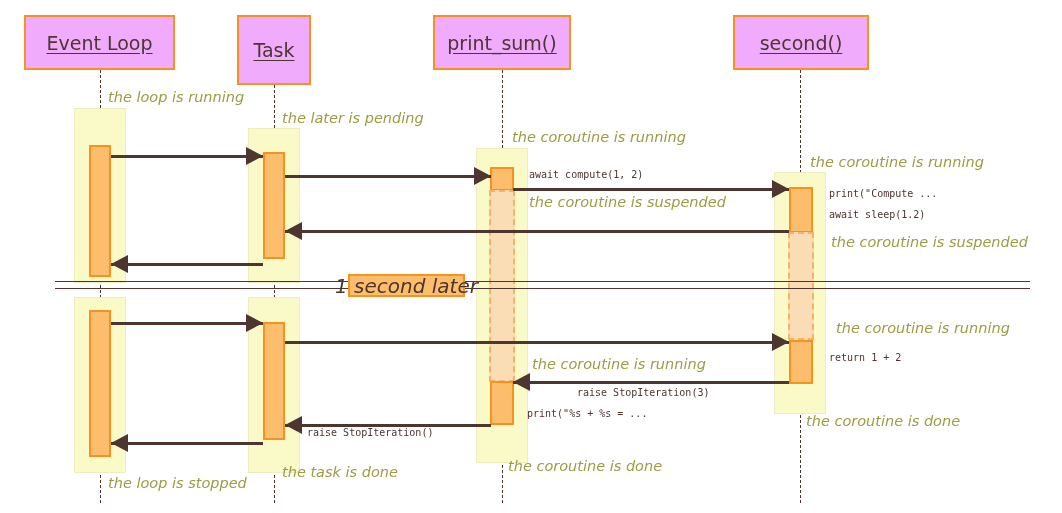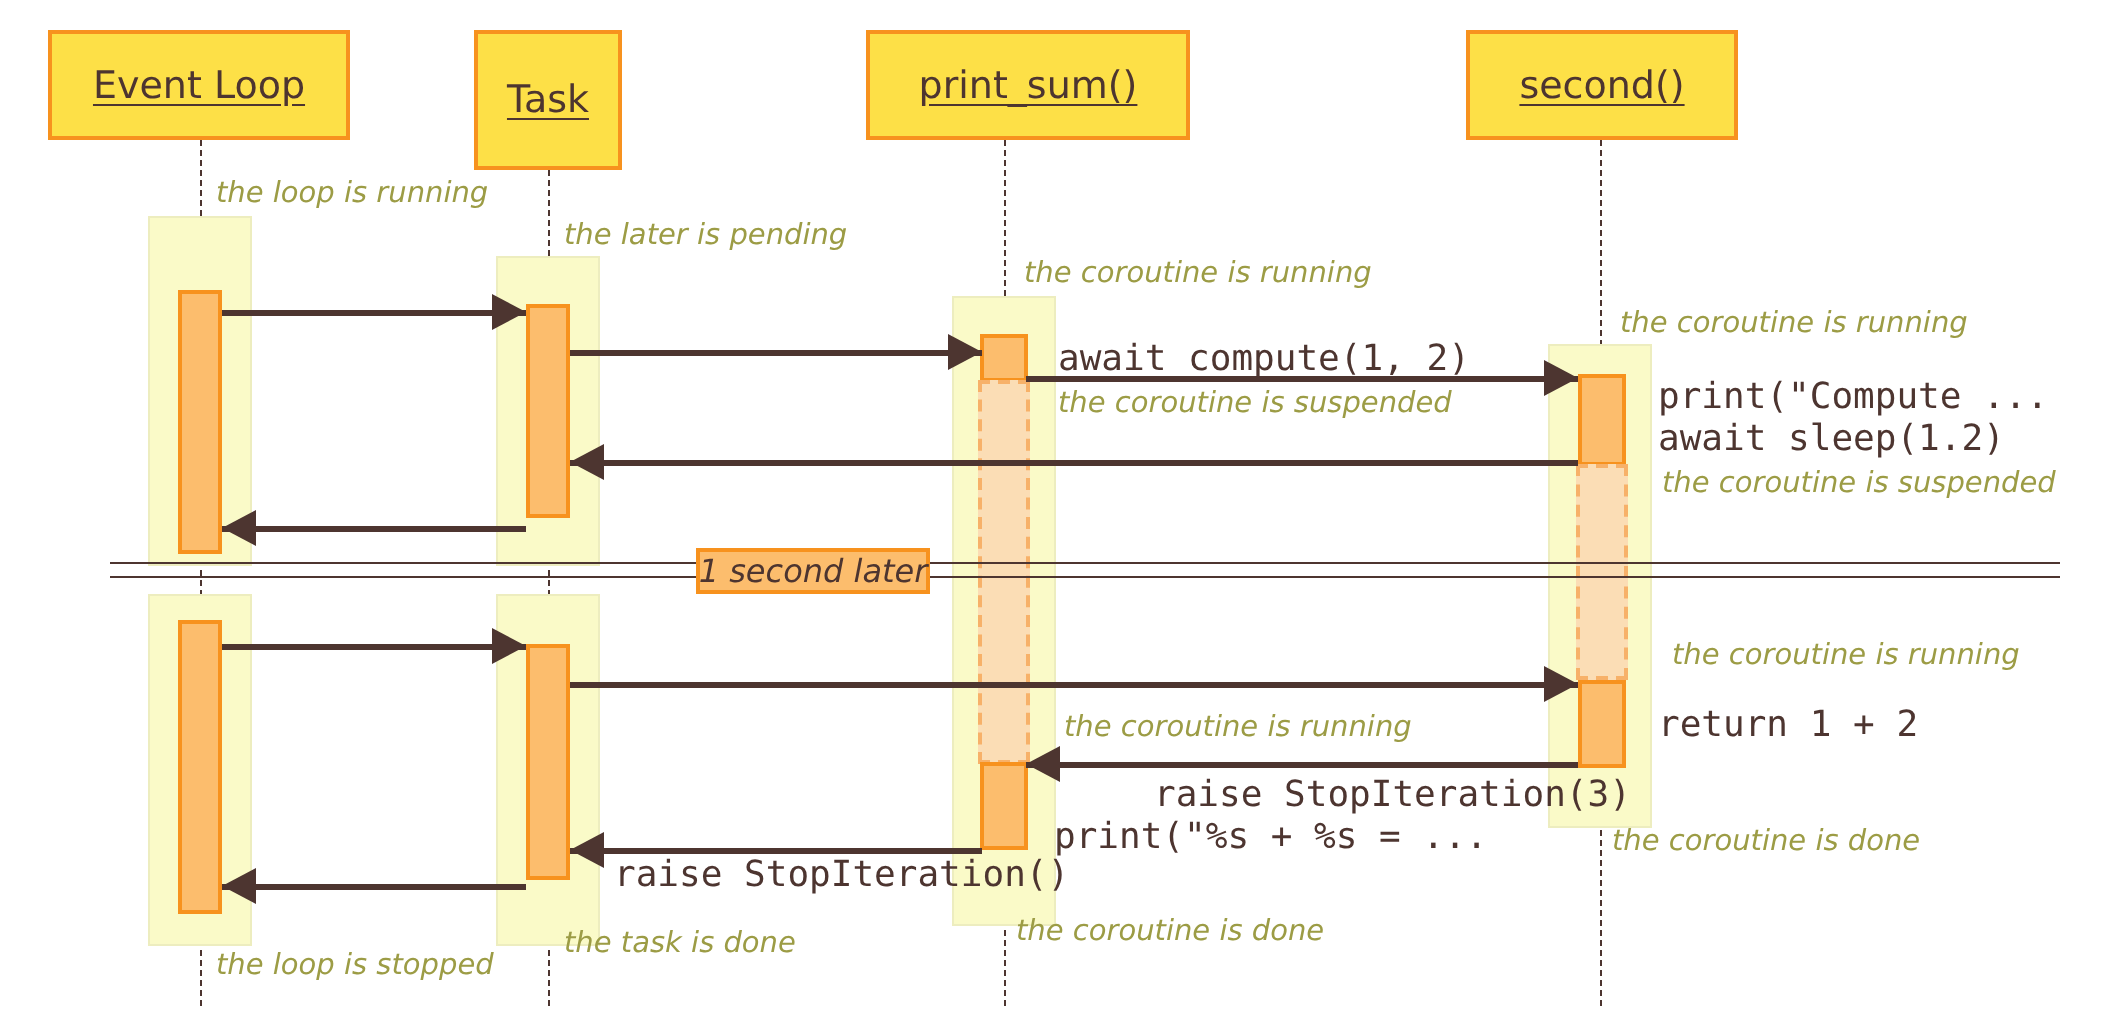--- a/index.html
+++ b/index.html
@@ -1,20 +1,20 @@
 <!DOCTYPE html>
 <html><head>
 <meta charset="utf-8">
 <style>
   html,body{margin:0;padding:0;background:#ffffff;}
   #stage{position:relative;width:1062px;height:513px;background:#ffffff;
          font-family:"DejaVu Sans", sans-serif;overflow:hidden;}
 
   
-  .participant{position:absolute;background:#fde047;border:2px solid #F7921E;
+  .participant{position:absolute;background:#f0abfc;border:2px solid #F7921E;
     box-sizing:border-box;display:flex;align-items:center;justify-content:center;}
   .participant .plabel{font-family:"DejaVu Sans",sans-serif;font-size:19px;
     color:#4D3530;text-decoration:underline;text-underline-offset:3px;white-space:nowrap;}
 
   
   .lifeline{position:absolute;width:0;border-left:1.5px dashed #4D3530;}
 
   
   .band{position:absolute;background:#FAFAC8;border:1px solid #EDEDBF;box-sizing:border-box;}
   .bar{position:absolute;background:#FCBD6D;border:2px solid #F7921E;box-sizing:border-box;}
@@ -24,28 +24,28 @@
   .msgline{position:absolute;height:0;border-top:3px solid #4D3530;}
   .arrowR,.arrowL{position:absolute;width:0;height:0;}
   .arrowR{border-top:9px solid transparent;border-bottom:9px solid transparent;
           border-left:17px solid #4D3530;}
   .arrowL{border-top:9px solid transparent;border-bottom:9px solid transparent;
           border-right:17px solid #4D3530;}
 
   
   .note{position:absolute;font-family:"DejaVu Sans",sans-serif;font-style:italic;
     font-size:14.5px;color:#9C9C45;white-space:nowrap;}
-  .code{position:absolute;font-family:"DejaVu Sans Mono",monospace;font-size:18px;
+  .code{position:absolute;font-family:"DejaVu Sans Mono",monospace;font-size:10px;
     color:#4D3530;white-space:pre;}
 
   
   .divline{position:absolute;height:0;border-top:1.5px solid #4D3530;}
   .divbox{position:absolute;background:#FCBD6D;border:2px solid #F7921E;box-sizing:border-box;
     display:flex;align-items:center;justify-content:center;}
-  .divbox span{font-family:"DejaVu Sans",sans-serif;font-style:italic;font-size:16px;color:#4D3530;white-space:nowrap;}
+  .divbox span{font-family:"DejaVu Sans",sans-serif;font-style:italic;font-size:20px;color:#4D3530;white-space:nowrap;}
 </style>
 </head>
 <body>
 
 <div id="stage">
 
   <div id="lifelines">
       <div class="lifeline" style="left: 100px; top: 70px; height: 433px;"></div>
       <div class="lifeline" style="left: 274px; top: 70px; height: 433px;"></div>
       <div class="lifeline" style="left: 502px; top: 70px; height: 433px;"></div>
@@ -102,21 +102,21 @@
       </div>
     </div>
 
   <div id="participants">
       <div class="participant" style="left: 24px; top: 15px; width: 151px; height: 55px;">
         <span class="plabel">Event Loop</span>
       </div>
       <div class="participant" style="left: 237px; top: 15px; width: 74px; height: 70px;">
         <span class="plabel">Task</span>
       </div>
-      <div class="participant" style="left: 433px; top: 15px; width: 162px; height: 55px;">
+      <div class="participant" style="left: 433px; top: 15px; width: 138px; height: 55px;">
         <span class="plabel">print_sum()</span>
       </div>
       <div class="participant" style="left: 733px; top: 15px; width: 136px; height: 55px;">
         <span class="plabel">second()</span>
       </div>
     </div>
 
   <div id="notes">
       <div class="note" style="left: 108px; top: 89px;">the loop is running</div>
       <div class="note" style="left: 282px; top: 110px;">the later is pending</div>

